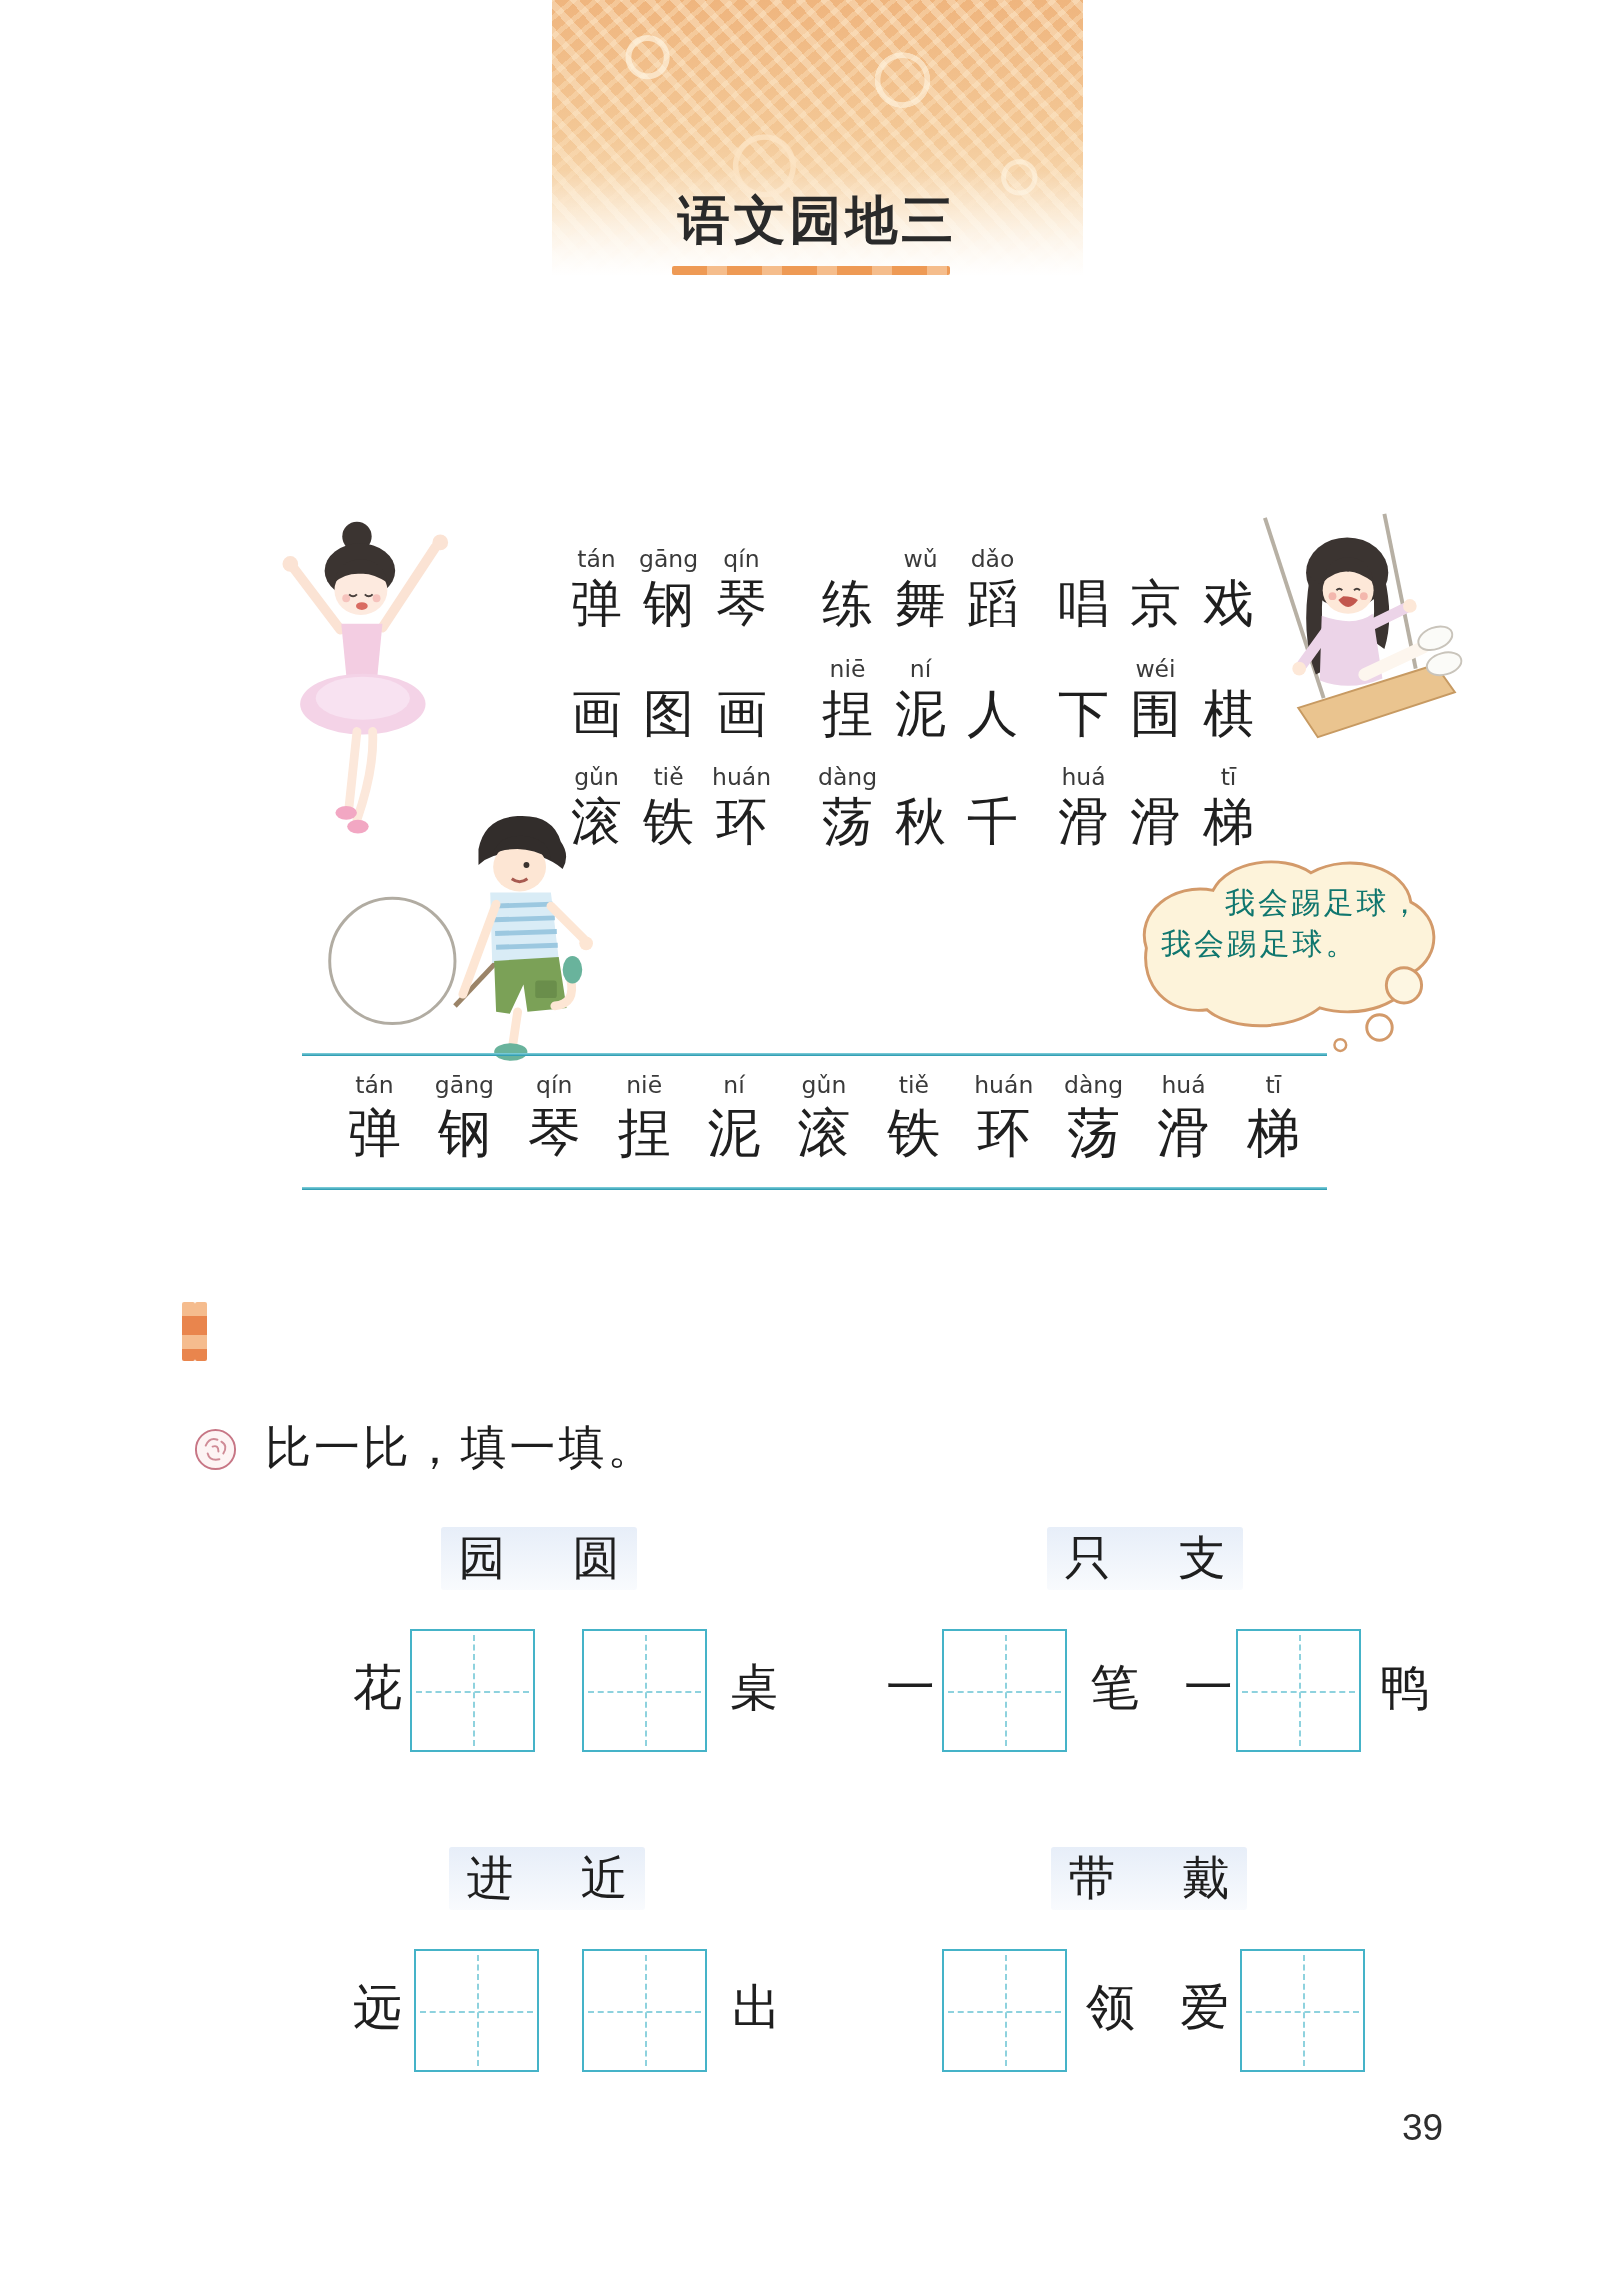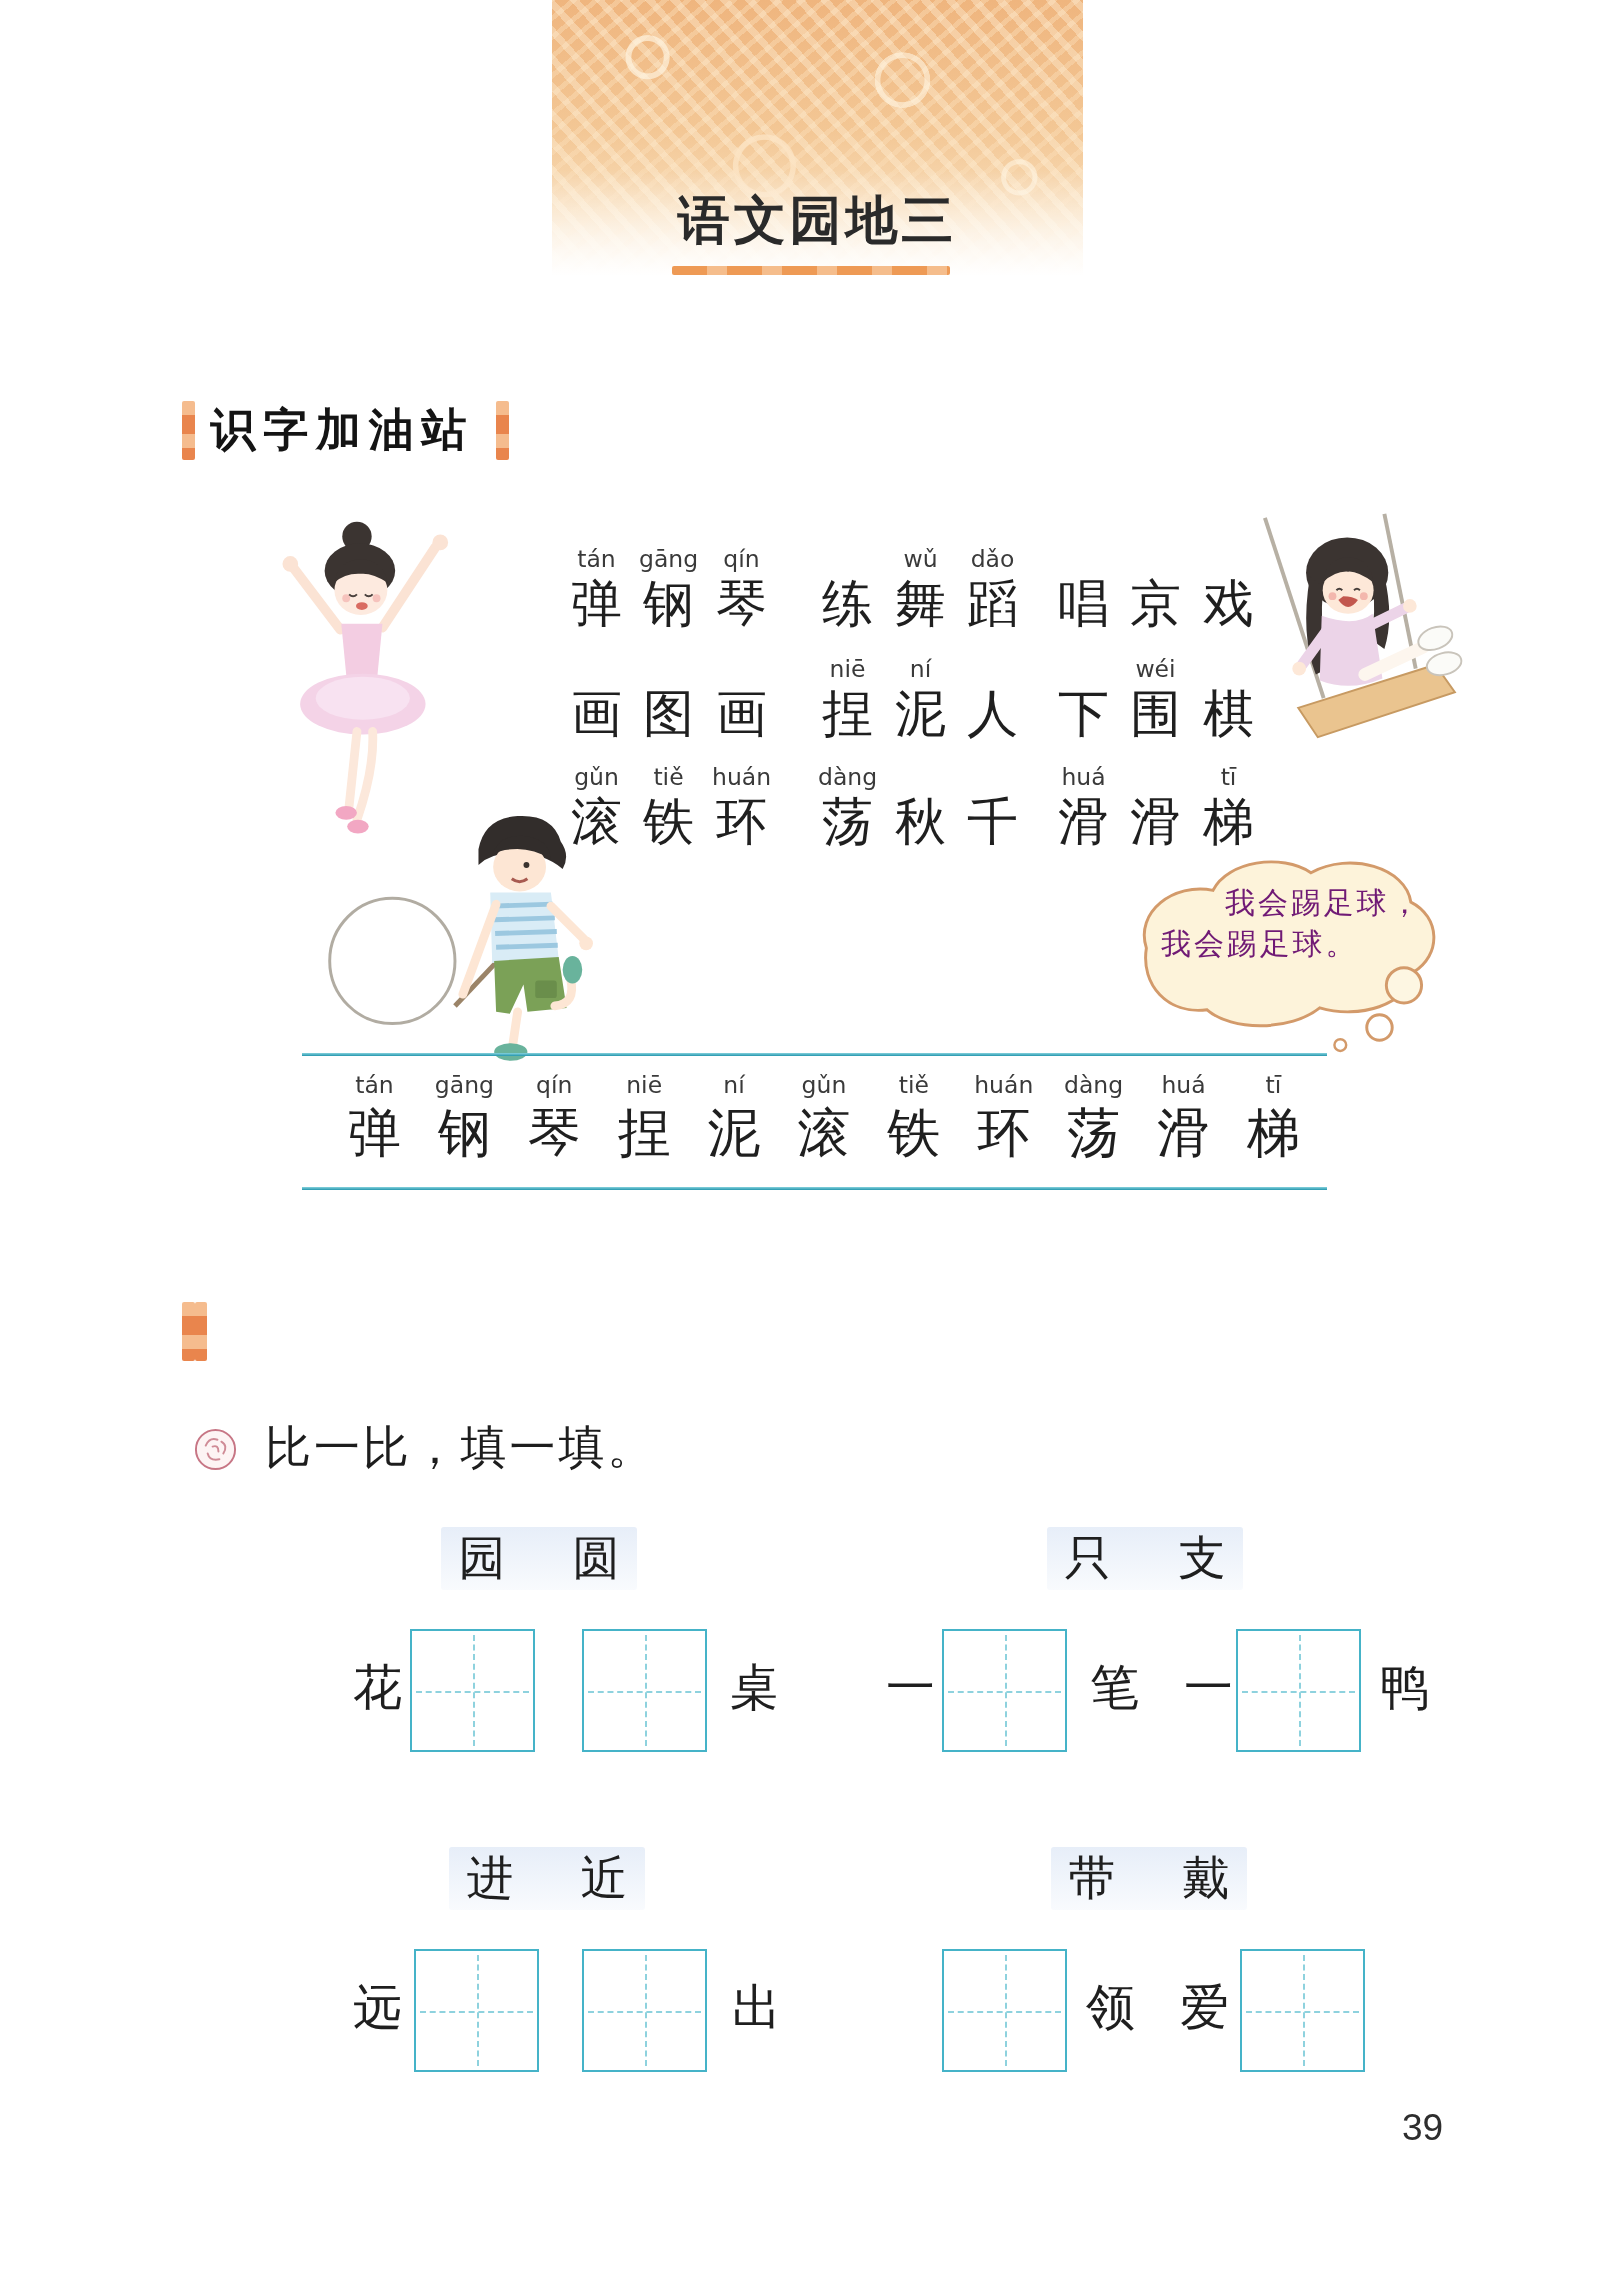--- a/index.html
+++ b/index.html
@@ -32,21 +32,21 @@
   .section-title{font-size:45px;font-weight:bold;color:#141414;letter-spacing:7.8px;margin:0 21.6px 0 15.7px;}
   #section1{left:182px;top:400px;}
   #section2{left:182px;top:1302px;}
 
   
   .wg-cell{position:absolute;width:59px;text-align:center;}
   .wg-pinyin{height:32px;font-size:23.5px;line-height:29px;white-space:nowrap;}
   .wg-char{font-size:51px;line-height:55px;}
 
   
-  .bubble-text{position:absolute;font-size:30px;letter-spacing:2.9px;color:#701a75;white-space:nowrap;
+  .bubble-text{position:absolute;font-size:30px;letter-spacing:2.9px;color:#0f766e;white-space:nowrap;
     font-family:Liberation Mono, monospace;}
 
   
   .band-line{position:absolute;left:302px;width:1025px;height:2.9px;
     background:linear-gradient(180deg,#86d2dd,#2496ad);}
   #practice-cells{position:absolute;left:341px;top:1070px;width:966px;display:flex;justify-content:space-between;}
   .pc-cell{width:67px;text-align:center;}
   .pc-pinyin{font-size:23.5px;height:35px;line-height:31px;white-space:nowrap;}
   .pc-char{font-size:53px;line-height:57px;}
 
@@ -70,25 +70,20 @@
 </style>
 </head>
 <body>
 
 <div class="page">
 
   <div id="header-art"></div>
   <div id="page-title" class="hanzi">语文园地三</div>
   <div id="title-underline"></div>
 
-  <div id="section1" class="section-header">
-    <span class="section-bar"></span>
-    <span class="section-title">识字加油站</span>
-    <span class="section-bar"></span>
-  </div>
 
   <svg style="position:absolute;left:247px;top:512px" width="265" height="343" viewBox="0 0 270 350">
     <circle cx="112" cy="25" r="15" fill="#3b3431"></circle>
     <ellipse cx="115" cy="60" rx="36" ry="28" fill="#3b3431"></ellipse>
     <ellipse cx="116" cy="80" rx="27" ry="25" fill="#fdeadf"></ellipse>
     <path d="M89,72 Q92,50 116,48 Q140,50 143,72 Q128,62 116,63 Q100,62 89,72Z" fill="#3b3431"></path>
     <circle cx="101" cy="88" r="4" fill="#f6c3bd"></circle>
       <circle cx="132" cy="88" r="4" fill="#f6c3bd"></circle>
     <path d="M104,84 Q108,88 112,84 M120,84 Q124,88 128,84" stroke="#4a413d" fill="none" stroke-width="2"></path>
     <ellipse cx="117" cy="96" rx="6" ry="4" fill="#d96c62"></ellipse>

